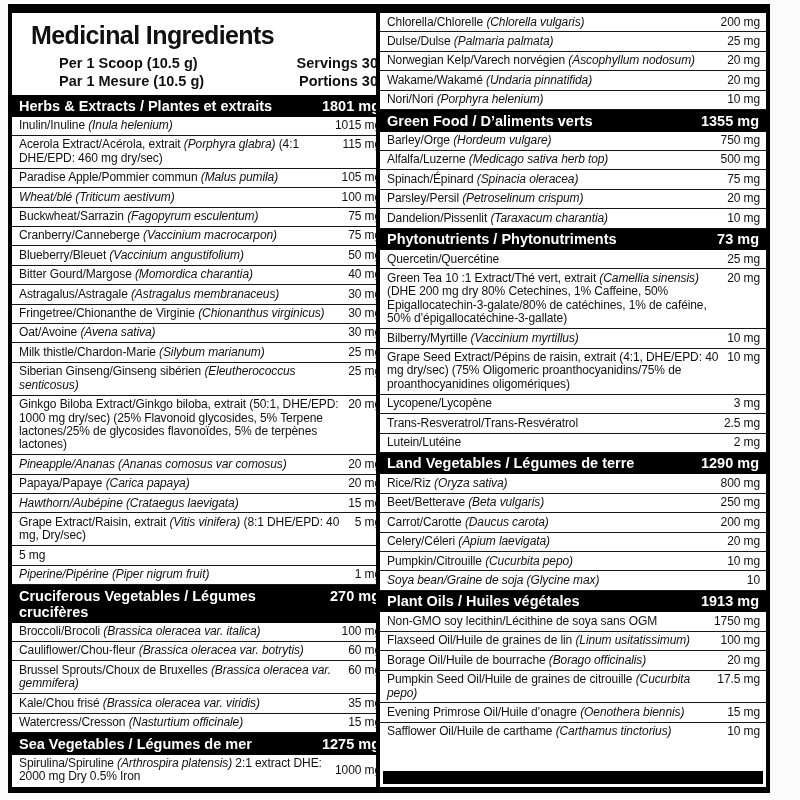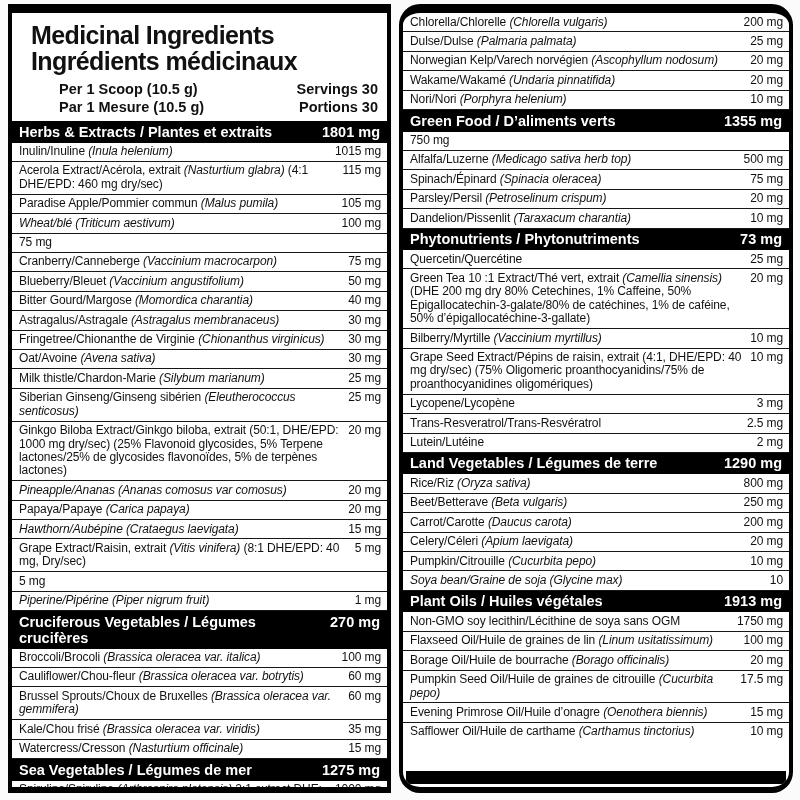--- a/index.html
+++ b/index.html
@@ -21,21 +21,21 @@
     background: #ffffff;
     border: 4px solid #000;
     border-top-width: 9px;
     border-bottom-width: 6px;
     box-sizing: border-box;
     display: flex;
     flex-direction: column;
     overflow: hidden;
   }
   .panel-left  { left: 8px;   width: 383px; }
-  .panel-right { left: 399px; width: 394px; border-radius: 21px; }
+  .panel-right { left: 376px; width: 394px; }
 
   .label-header { padding: 9px 9px 5px 19px; }
   .title-line {
     font-weight: bold;
     font-size: 25px;
     line-height: 26px;
     letter-spacing: -0.6px;
     white-space: nowrap;
   }
   .serving-row {
@@ -67,71 +67,71 @@
     display: flex;
     justify-content: space-between;
     padding: 2.5px 6px 2.5px 7px;
     font-size: 12px;
     line-height: 13.4px;
     letter-spacing: -0.1px;
     border-bottom: 1.5px solid #161616;
   }
   .row-name { flex: 1 1 auto; padding-right: 6px; }
   .row-amount { flex: 0 0 auto; white-space: nowrap; text-align: right; }
-  .blocks .row:last-child { border-bottom: none; }
+  .blocks .row:last-child { border-bottom: none; align-items: center; }
 
   .filler-bar {
     margin: 2px 3px 3px 3px;
     height: 13px;
     background: #000;
     flex: 0 0 auto;
   }
   .panel-right .blocks { flex: 0 0 auto; }
   .panel-right .spacer { flex: 1 1 auto; }
 </style>
 </head>
 <body>
 
 <div class="sheet">
 
   <section class="panel panel-left">
     <header class="label-header">
       <div class="title-line">Medicinal Ingredients</div>
-      <div class="title-line">Ingrédients médicinaux</div>
       <div class="serving-row first">
         <span>Per 1 Scoop (10.5 g)</span>
         <span>Servings 30</span>
       </div>
       <div class="serving-row">
         <span>Par 1 Mesure (10.5 g)</span>
         <span>Portions 30</span>
       </div>
     </header>
     <div class="blocks" id="left-blocks">
         <div class="bar">
           <span class="bar-label">Herbs &amp; Extracts / Plantes et extraits</span>
           <span class="bar-amount">1801 mg</span>
         </div>
         <div class="row">
           <span class="row-name">Inulin/Inuline <i>(Inula helenium)</i></span>
           <span class="row-amount">1015 mg</span>
         </div>
         <div class="row">
-          <span class="row-name">Acerola Extract/Acérola, extrait <i>(Nasturtium glabra)</i> (4:1 DHE/EPD: 460 mg dry/sec)</span>
+          <span class="row-name">Acerola Extract/Acérola, extrait <i>(Porphyra glabra)</i> (4:1 DHE/EPD: 460 mg dry/sec)</span>
           <span class="row-amount">115 mg</span>
         </div>
         <div class="row">
           <span class="row-name">Paradise Apple/Pommier commun <i>(Malus pumila)</i></span>
           <span class="row-amount">105 mg</span>
         </div>
         <div class="row">
           <span class="row-name"><i>Wheat/blé (Triticum aestivum)</i></span>
           <span class="row-amount">100 mg</span>
         </div>
         <div class="row">
+          <span class="row-name">Buckwheat/Sarrazin <i>(Fagopyrum esculentum)</i></span>
           <span class="row-amount">75 mg</span>
         </div>
         <div class="row">
           <span class="row-name">Cranberry/Canneberge <i>(Vaccinium macrocarpon)</i></span>
           <span class="row-amount">75 mg</span>
         </div>
         <div class="row">
           <span class="row-name">Blueberry/Bleuet <i>(Vaccinium angustifolium)</i></span>
           <span class="row-amount">50 mg</span>
         </div>
@@ -241,20 +241,21 @@
         </div>
         <div class="row">
           <span class="row-name">Nori/Nori <i>(Porphyra helenium)</i></span>
           <span class="row-amount">10 mg</span>
         </div>
         <div class="bar">
           <span class="bar-label">Green Food / D’aliments verts</span>
           <span class="bar-amount">1355 mg</span>
         </div>
         <div class="row">
+          <span class="row-name">Barley/Orge <i>(Hordeum vulgare)</i></span>
           <span class="row-amount">750 mg</span>
         </div>
         <div class="row">
           <span class="row-name">Alfalfa/Luzerne <i>(Medicago sativa herb top)</i></span>
           <span class="row-amount">500 mg</span>
         </div>
         <div class="row">
           <span class="row-name">Spinach/Épinard <i>(Spinacia oleracea)</i></span>
           <span class="row-amount">75 mg</span>
         </div>

